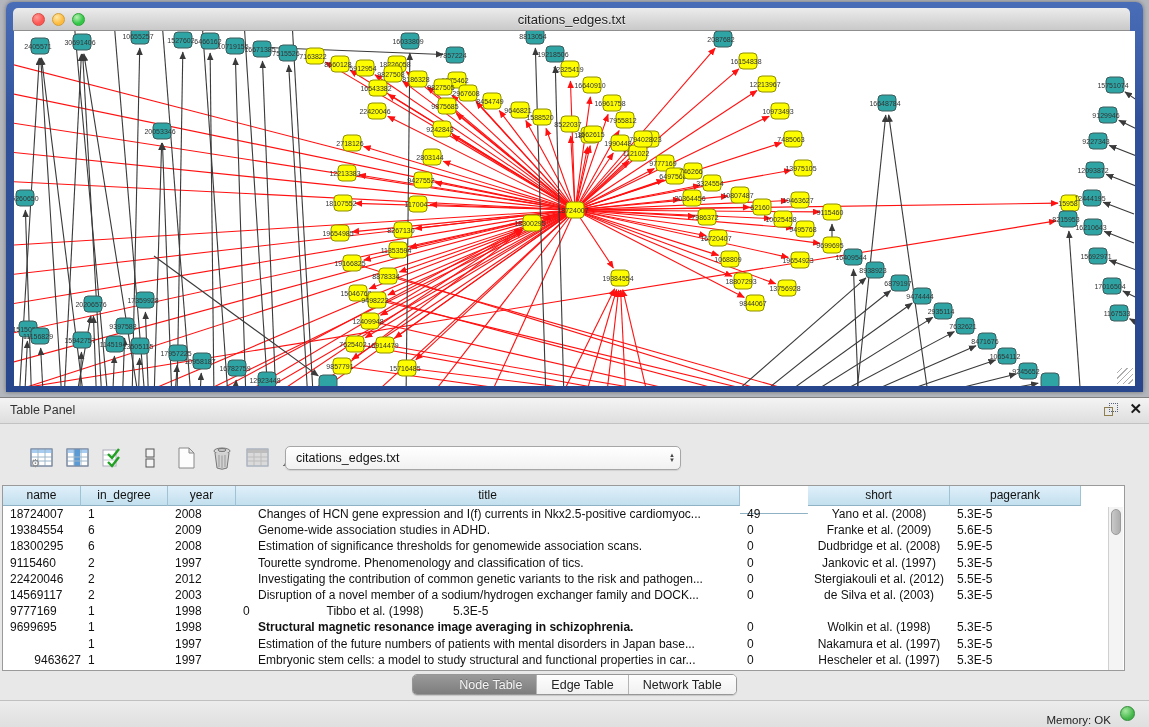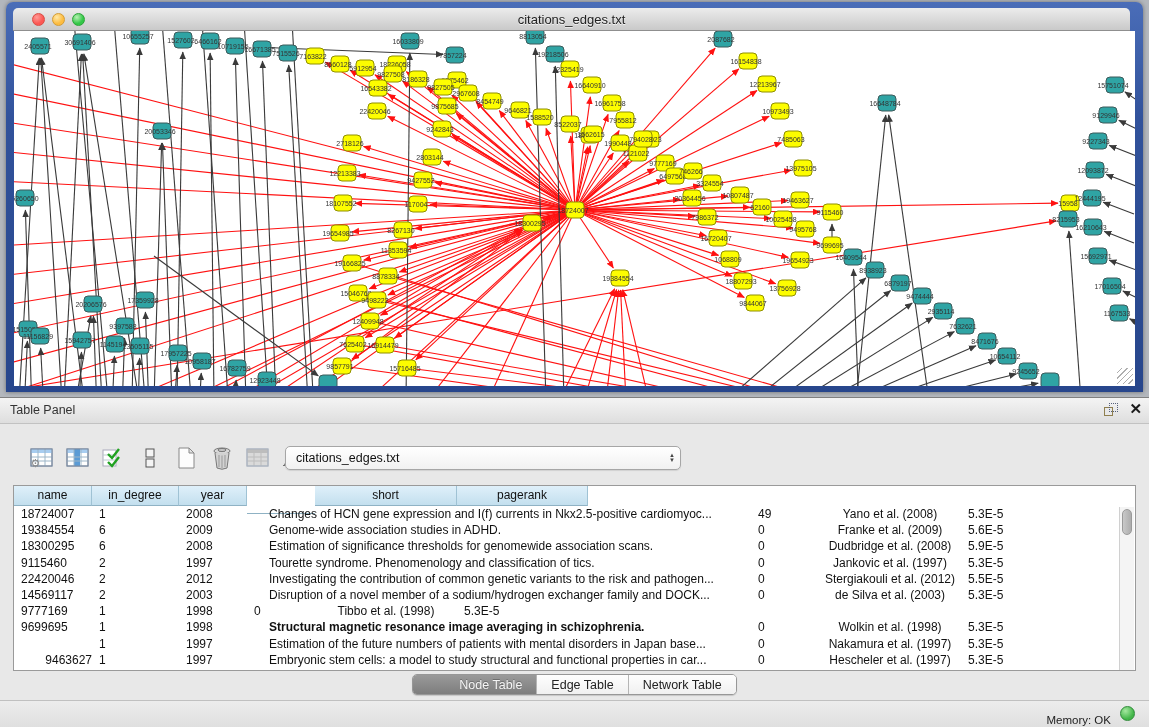--- a/index.html
+++ b/index.html
@@ -42,21 +42,21 @@
   .fx-glyph { font-family:"DejaVu Serif", serif; font-style:italic; font-size:15px; color:#1a1a1a; }
   .fx-glyph small { font-size:10px; }
 
   #network-select { position:absolute; left:285px; top:48px; width:396px; height:24px;
     background:linear-gradient(#ffffff,#f1f1f1); border:1px solid #a6a6a6; border-radius:5px;
     display:flex; align-items:center; cursor:pointer; box-shadow:0 1px 1px rgba(0,0,0,.1); }
   #network-select .val { flex:1; padding-left:10px; font-size:12.5px; color:#111; }
   #network-select .stepper { width:16px; height:100%; display:flex; flex-direction:column;
     align-items:center; justify-content:center; color:#444; font-size:6px; line-height:5px; }
 
-  #table-box { position:absolute; left:13px; top:87px; width:1123px; height:186px;
+  #table-box { position:absolute; left:2px; top:87px; width:1123px; height:186px;
     background:#fff; border:1px solid #9a9a9a; overflow:hidden; }
   .hdr-row { display:flex; height:20px; }
   .hdr-cell { background:linear-gradient(#dff0fa,#c3dfee); border-right:1px solid #9fc2d4;
     border-bottom:1px solid #8fb2c4; font-size:12px; color:#111; text-align:center;
     line-height:19px; overflow:hidden; white-space:nowrap; flex:none; }
   .hdr-cell.filler { background:#fff; border-right:none; border-bottom:1px solid #fff; flex:1; }
   .sort-tri { color:#2e7d9e; font-size:10px; margin-right:2px; }
   .t-row { display:flex; height:16.2px; font-size:12px; color:#111; }
   .t-cell { flex:none; overflow:hidden; white-space:nowrap; line-height:16px; padding-left:7px; }
   .t-cell.c3 { padding-left:22px; }
@@ -601,20 +601,21 @@
         <span>▲</span>
         <span>▼</span>
       </span>
   </div>
 
   <div id="table-box">
     <div class="hdr-row" id="hdr-row">
         <div class="hdr-cell" style="width: 78px;">name</div>
         <div class="hdr-cell" style="width: 87px;">in_degree</div>
         <div class="hdr-cell" style="width: 68px;">year</div>
+        <div class="hdr-cell" style="width: 504px;">title</div>
         <div class="hdr-cell" style="width: 68px; margin-top: 27px;"><span class="sort-tri">△</span>out_de...</div>
         <div class="hdr-cell" style="width: 142px;">short</div>
         <div class="hdr-cell" style="width: 131px;">pagerank</div>
         <div class="hdr-cell filler"></div>
       </div>
     <div id="t-body">
         <div class="t-row">
           <div class="t-cell c0" style="width: 78px;">18724007</div>
           <div class="t-cell c1" style="width: 87px;">1</div>
           <div class="t-cell c2" style="width: 68px;">2008</div>

